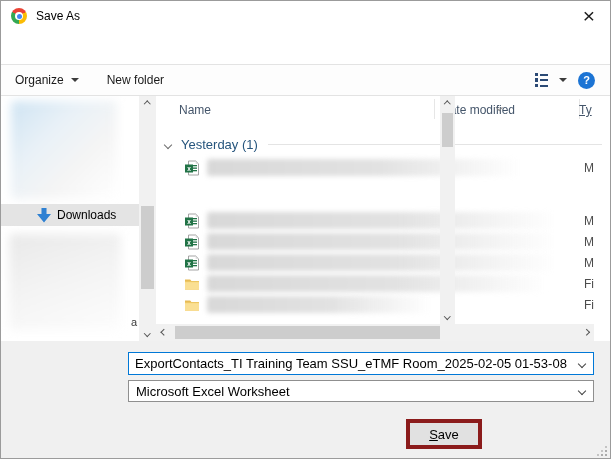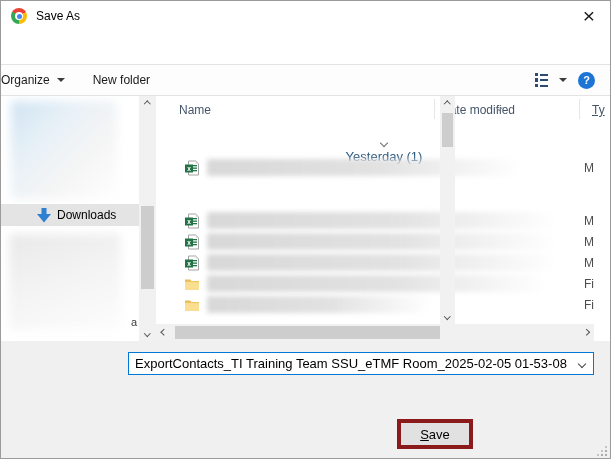--- a/index.html
+++ b/index.html
@@ -44,21 +44,21 @@
                display:flex; align-items:center; padding:0 8px; }
   .searchbox input { flex:1; border:none; outline:none; font:12px "Liberation Sans", sans-serif; color:#3a3a3a; min-width:0; background:transparent; }
   .searchbox input::placeholder { color:#8f8f8f; }
   .mag-icon { position:relative; width:8px; height:8px; border:1.5px solid #8a8a8a; border-radius:50%; margin-left:6px; margin-top:-3px; }
   .mag-icon::after { content:''; position:absolute; width:5px; height:1.6px; background:#8a8a8a; transform:rotate(45deg); left:-4px; top:8px; }
 
   
   .toolbar { position:absolute; top:63px; left:0; right:0; height:32px; border-top:1px solid #e3e3e3; border-bottom:1px solid #e3e3e3;
              display:flex; align-items:center; background:#fdfdfd; }
   .tb-item { display:flex; align-items:center; gap:7px; color:#1a1a1a; }
-  .organize { }
+  .organize { margin-left:14px; }
   .tri-down { width:0; height:0; border-left:4px solid transparent; border-right:4px solid transparent; border-top:4.5px solid #3c3c3c; }
   .newfolder { margin-left:28px; }
   .tb-right { margin-left:auto; margin-right:15px; display:flex; align-items:center; gap:11px; }
   .view-icon { display:flex; flex-direction:column; gap:2px; }
   .view-row { display:flex; align-items:center; gap:2px; }
   .view-sq { width:3.5px; height:3.5px; background:#2b4a75; }
   .view-ln { width:8px; height:2px; background:#2b4a75; }
   .help-icon { width:17px; height:17px; border-radius:50%; background:#1c74d4; color:#fff; font-size:11px; font-weight:bold;
                display:flex; align-items:center; justify-content:center; }
 
@@ -112,21 +112,21 @@
   .ak { text-decoration:underline; }
   .combo { position:absolute; left:127px; width:466px; background:#fff; display:flex; align-items:center; }
   .fn-combo { top:11px; height:23px; border:1px solid #0078d7; }
   .fn-combo input { flex:1; border:none; outline:none; font:13px "Liberation Sans", sans-serif; color:#000; padding-left:6px; min-width:0; background:transparent; }
   .st-combo { top:39px; height:22px; border:1px solid #8f8f8f; font-size:13px; color:#000; }
   .st-value { padding-left:7px; white-space:nowrap; overflow:hidden; }
   .combo-arrow { margin-left:auto; width:22px; display:flex; align-items:center; justify-content:center; color:#444; flex:none; }
 
   .hide-folders { position:absolute; left:13px; top:87px; display:flex; align-items:center; gap:10px; color:#1a1a1a; }
   .hf-chev { color:#4a5a6a; }
-  .save-annot { position:absolute; left:396px; top:78px; width:76px; height:30px; border:4px solid #8b1b1b; display:flex; }
+  .save-annot { position:absolute; left:405px; top:78px; width:76px; height:30px; border:4px solid #8b1b1b; display:flex; }
   .save-btn { flex:1; background:#e1e1e1; display:flex; align-items:center; justify-content:center; font-size:13px; color:#000; }
   .cancel-btn { position:absolute; left:505px; top:80px; width:86px; height:26px; background:#e1e1e1; border:1px solid #adadad;
                 display:flex; align-items:center; justify-content:center; font-size:13px; color:#000; }
   .grip { position:absolute; right:3px; bottom:3px; width:11px; height:11px; }
   .grip::after { content:''; position:absolute; right:0; bottom:0; width:2px; height:2px; background:#ababab;
                  box-shadow:-4px 0 #ababab, 0 -4px #ababab, -8px 0 #c4c4c4, 0 -8px #c4c4c4, -4px -4px #c4c4c4; }
 </style>
 </head>
 <body>
 
@@ -214,24 +214,24 @@
         </span>
     </div>
 
     <div class="filelist">
       <div class="cols">
         <span class="col-label" style="left:23px;">Name</span>
         <span class="col-sep" style="left:278px;"></span>
         <span class="col-label" style="left:285px;">Date modified</span>
         <span class="sort-chev" style="left:341px;"><span class="chev down sm"></span></span>
         <span class="col-sep" style="left:423px;"></span>
-        <span class="col-label" style="left:436px;text-decoration:underline;">Ty</span>
-      </div>
-
-      <div class="group-hdr" style="top:39px;flex-direction:column;">
+        <span class="col-label" style="left:423px;text-decoration:underline;">Ty</span>
+      </div>
+
+      <div class="group-hdr" style="top:39px;">
         <span class="group-chev"><span class="chev down"></span></span>
         <span class="group-label">Yesterday (1)</span>
         <span class="group-line"></span>
       </div>
 
       <div class="frow" style="top:61px;">
         <svg class="ficon" viewBox="0 0 16 16">
             <path d="M4.5 1h7.2L14.5 3.8V15h-10z" fill="#fff" stroke="#9a9a9a" stroke-width="0.9"></path>
             <path d="M11.7 1l2.8 2.8h-2.8z" fill="#d7d7d7"></path>
             <rect x="7" y="5" width="6" height="1.3" fill="#217346"></rect>
@@ -331,20 +331,26 @@
   </div>
 
   <div class="bottom">
     <div class="combo fn-combo">
       <input type="text" value="ExportContacts_TI Training Team SSU_eTMF Room_2025-02-05 01-53-08 030" style="">
       <span class="combo-arrow">
           <span class="chev down"></span>
         </span>
     </div>
 
+    <div class="combo st-combo">
+      <span class="st-value">Microsoft Excel Worksheet</span>
+      <span class="combo-arrow">
+          <span class="chev down"></span>
+        </span>
+    </div>
 
 
     <div class="save-annot">
       <div class="save-btn">
           <span><span class="ak">S</span><span>ave</span></span>
         </div>
     </div>
 
     <div class="grip"></div>
   </div>

